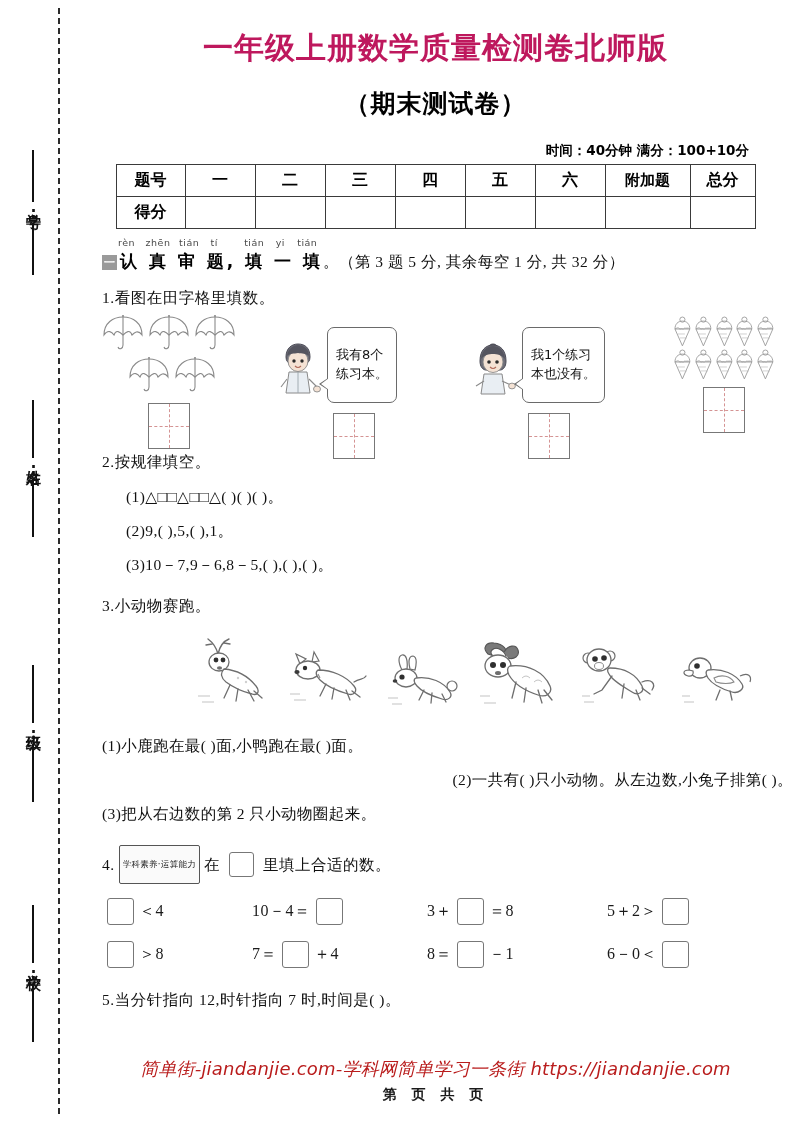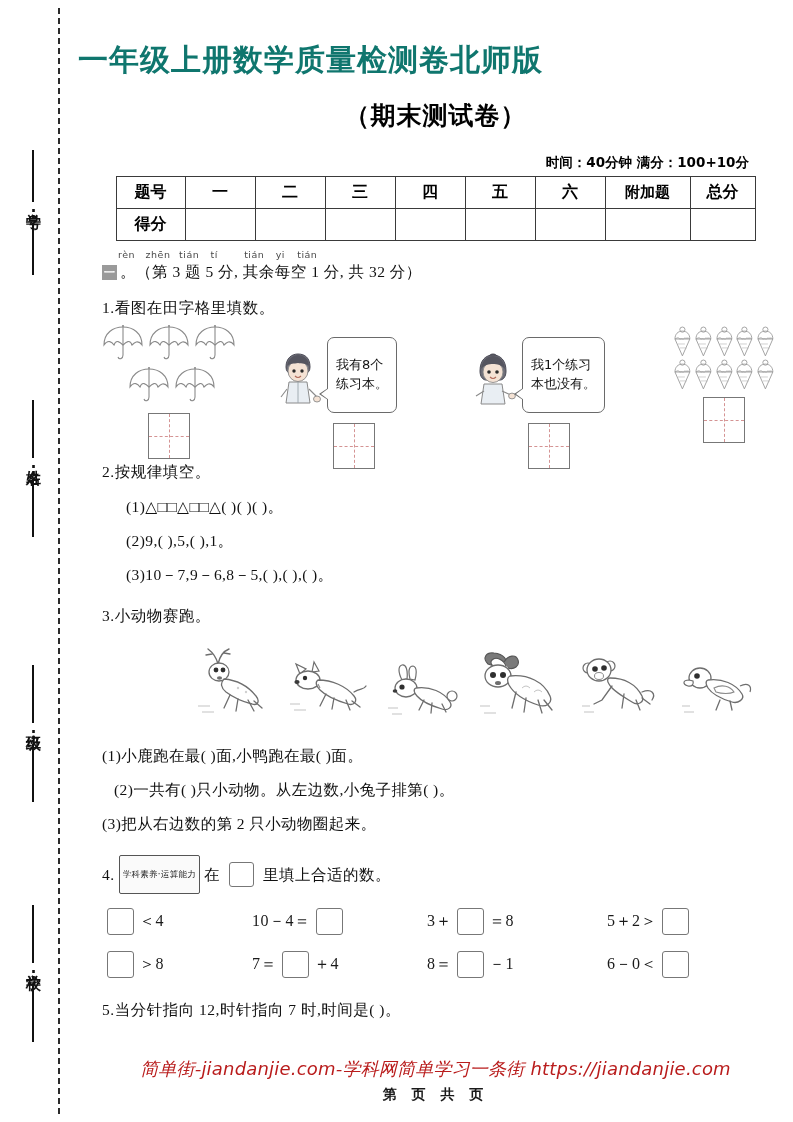--- a/index.html
+++ b/index.html
@@ -51,27 +51,27 @@
   }
 
   
   #page {
     position: absolute;
     left: 78px; top: 0;
     width: 715px; height: 1122px;
   }
 
   .title-main {
-    text-align: left;
+    text-align: center;
     font-family: "DejaVu Sans", sans-serif;
     font-weight: bold;
     font-size: 30px;
     letter-spacing: 1px;
-    margin-top: 40px;
-    color: #0f766e;
+    margin-top: 28px;
+    color: #be185d;
   }
   .title-sub {
     text-align: center;
     font-family: "DejaVu Sans", sans-serif;
     font-weight: bold;
     font-size: 25px;
     letter-spacing: 1px;
     margin-top: 18px;
     color: #000;
   }
@@ -374,20 +374,21 @@
       <span style="width:24px">rèn</span>
       <span style="width:30px">zhēn</span>
       <span style="width:28px">tián</span>
       <span style="width:30px">tí</span>
       <span style="width:28px">tián</span>
       <span style="width:18px">yi</span>
       <span>tián</span>
     </div>
     <div class="sec-head">
       <span class="sec-num">一</span>
+      <span class="sec-title">认 真 审 题, 填 一 填</span>
       <span class="sec-score">。（第 3 题 5 分, 其余每空 1 分, 共 32 分）</span>
     </div>
   </div>
 
   <div class="q">
     <div class="q-stem">1.看图在田字格里填数。</div>
   </div>
 
   <div class="pic-row">
 
@@ -642,21 +643,21 @@
         <path d="M34 28 C42 24 50 26 54 32 C50 34 42 34 36 32 Z" fill="#fff" stroke="#8a8a8a" stroke-width="1.1"></path>
         <path d="M40 40 L36 50 M50 41 L52 50" stroke="#6e6e6e" stroke-width="1.3" fill="none" stroke-linecap="round"></path>
         <path d="M60 26 C68 22 72 26 70 32" stroke="#6e6e6e" stroke-width="1.2" fill="none"></path>
         <path d="M2 46 L10 46 M4 52 L14 52" stroke="#c4c4c4" stroke-width="1.1"></path>
       </svg>
     </div>
   </div>
 
   <div class="q" style="margin-top:2px;">
     <div class="q-sub" style="margin-left:0;margin-top:20px;">(1)小鹿跑在最(          )面,小鸭跑在最(          )面。</div>
-    <div class="q-sub" style="margin-left:12px;">(2)一共有(          )只小动物。从左边数,小兔子排第(          )。</div>
+    <div class="q-sub" style="margin-left:12px;text-align:right;">(2)一共有(          )只小动物。从左边数,小兔子排第(          )。</div>
     <div class="q-sub" style="margin-left:0;">(3)把从右边数的第 2 只小动物圈起来。</div>
   </div>
 
   <div class="q" style="margin-top:20px;">
     <div class="q-stem" style="display:flex; align-items:center; gap:4px;">
       <span>4.</span>
       <span class="tag-badge">学科素养·运算能力</span>
       <span>在</span>
       <span class="sqbox sm"></span>
       <span>里填上合适的数。</span>

